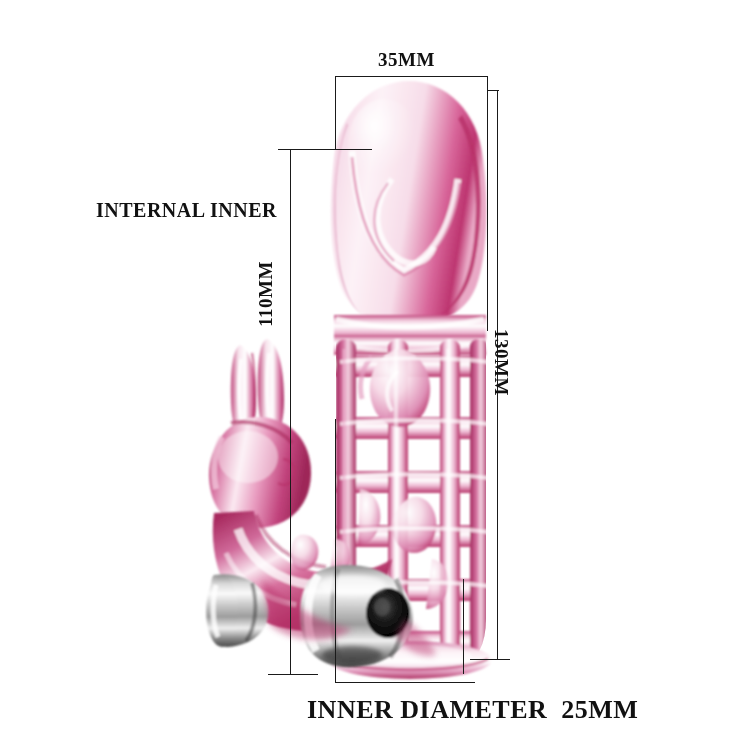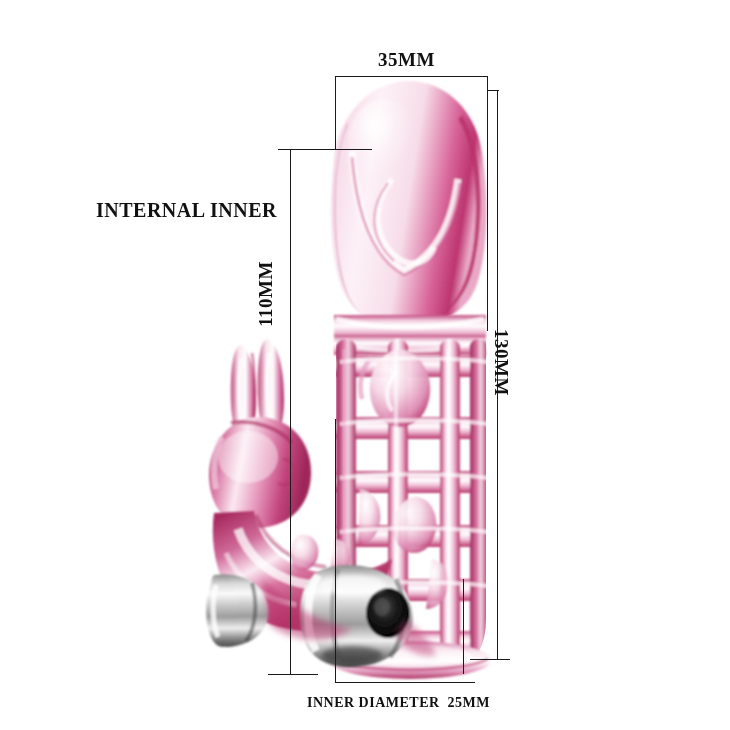--- a/index.html
+++ b/index.html
@@ -30,21 +30,21 @@
   #lbl-110{
     font-size:19px;left:255px;top:242px;
     transform-origin:left top;
     transform:rotate(-90deg) translate(-100%,0);
   }
   #lbl-130{
     font-size:19px;left:512px;top:310px;
     transform-origin:left top;
     transform:rotate(90deg);
   }
-  #lbl-inner{font-size:14px;left:307px;top:676px;}
+  #lbl-inner{font-size:26px;left:307px;top:676px;}
 
   
   #product{position:absolute;left:0;top:0;width:730px;height:730px;}
 </style>
 </head>
 <body>
 
 <div id="stage">
 
   <svg id="product" viewBox="0 0 730 730" xmlns="http://www.w3.org/2000/svg">

